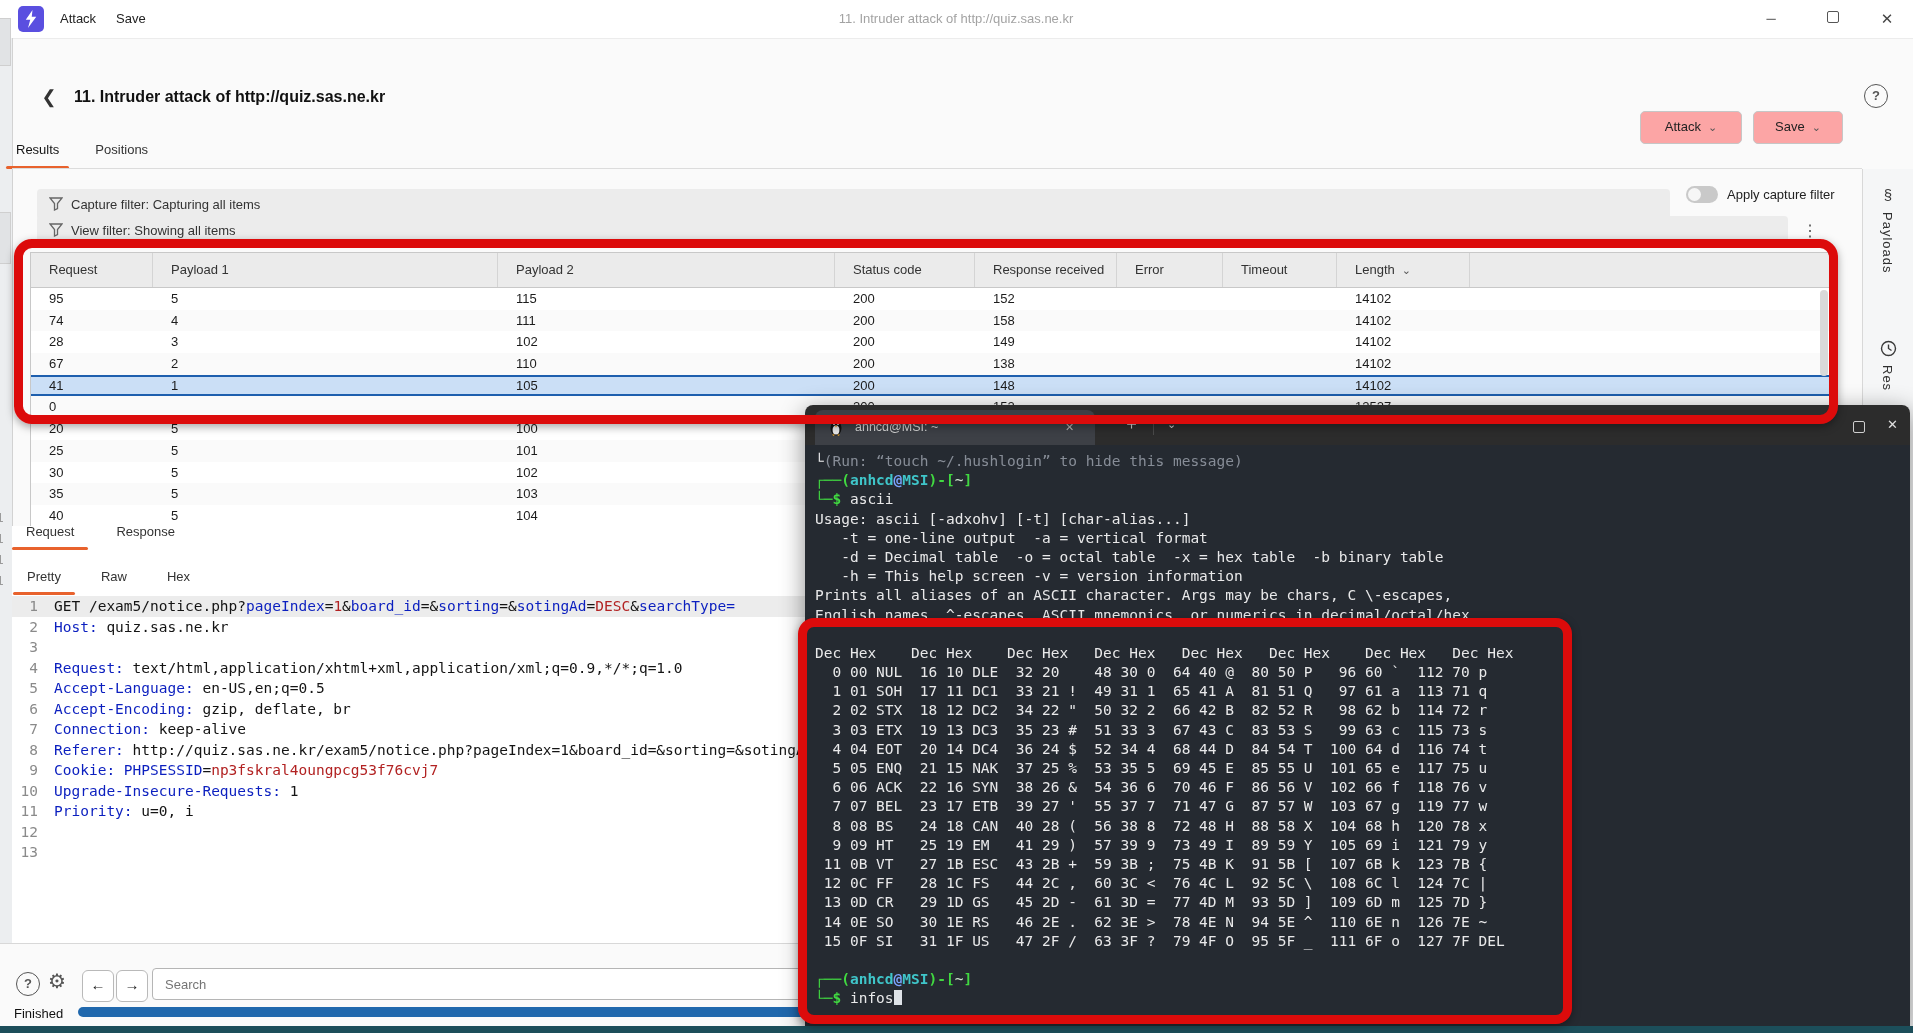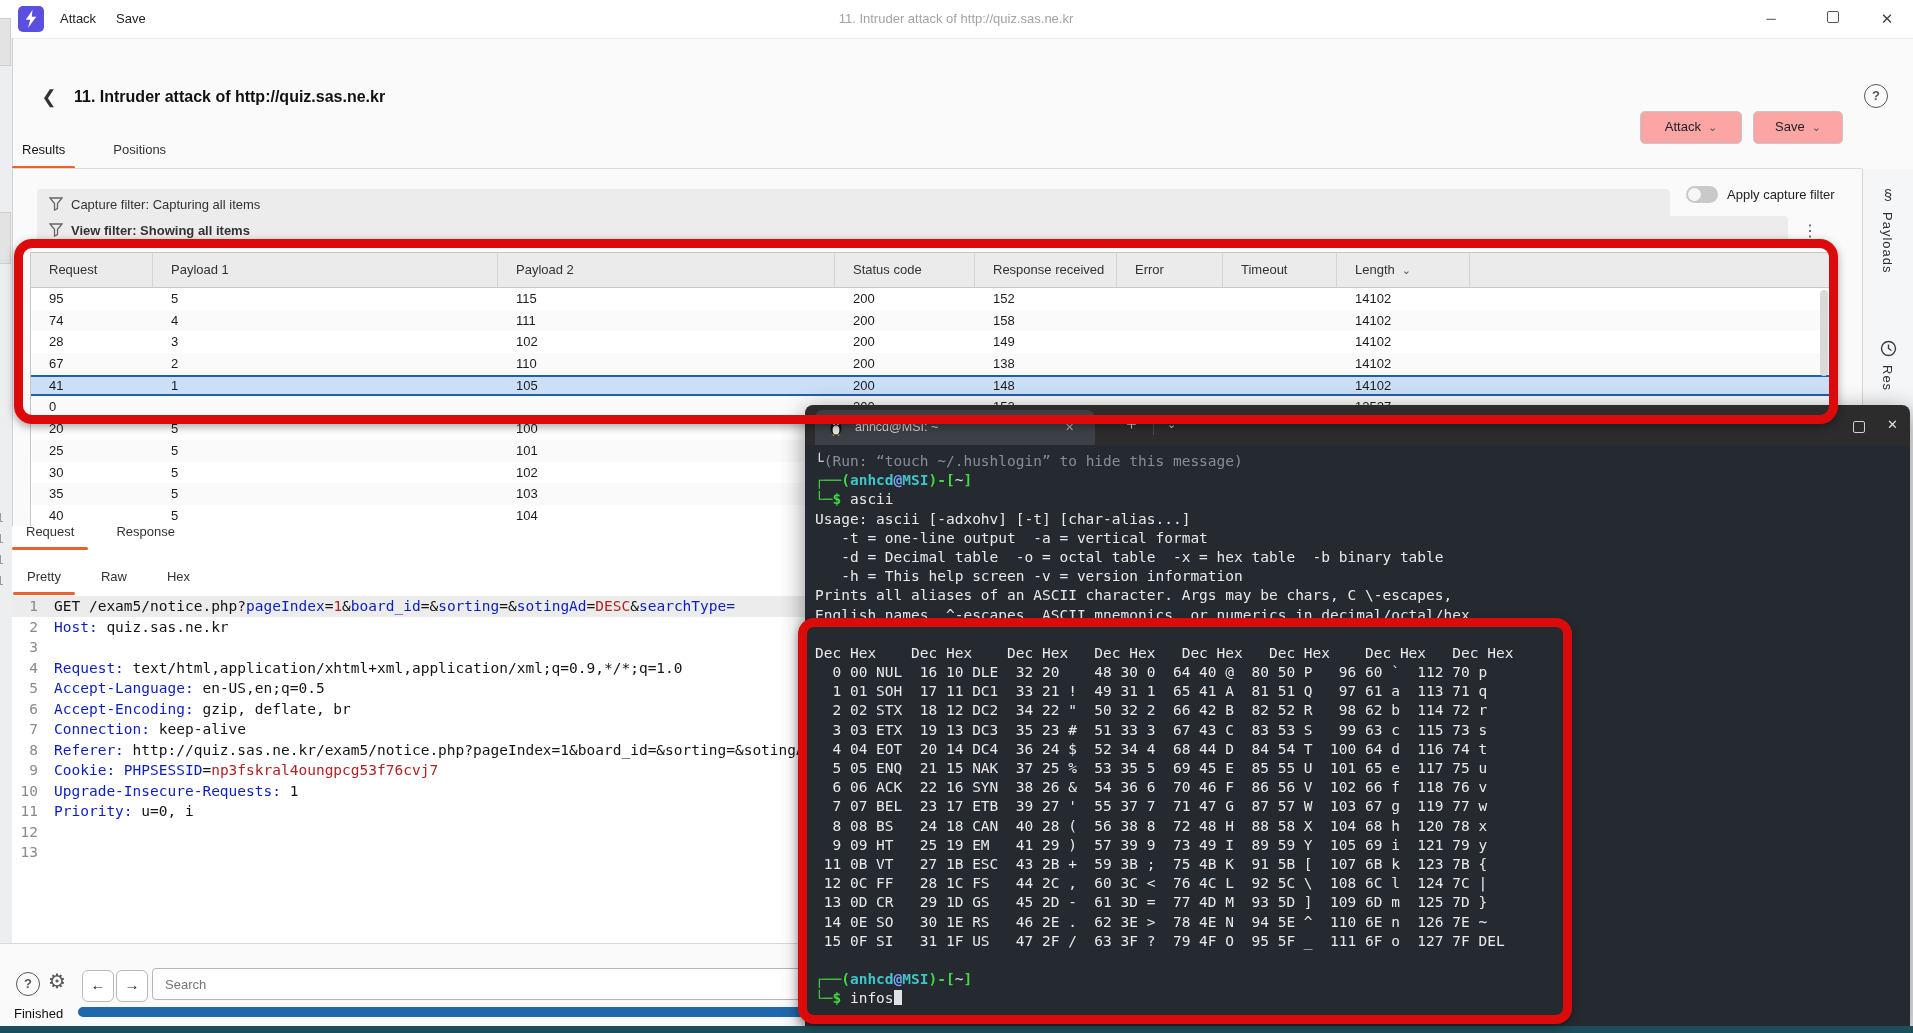--- a/index.html
+++ b/index.html
@@ -17,21 +17,21 @@
   .box-glyph{display:inline-block;width:10px;height:10px;border:1px solid #555;border-radius:2px;}
   
   #backbtn{left:36px;top:84px;width:26px;height:26px;font-size:18px;color:#333;line-height:26px;text-align:center;}
   #pagetitle{left:74px;top:88px;font-size:16px;font-weight:bold;color:#111;}
   .hbtn{top:88px;height:31px;background:#fca5a5;border:1px solid #c6c6c6;border-radius:5px;
         font-size:13px;color:#222;text-align:center;line-height:29px;margin-top:23px;}
   .chev{color:#555;font-size:11px;margin-left:7px;}
   #helpbtn{left:1864px;top:84px;width:22px;height:22px;border:1.5px solid #555;border-radius:50%;
            text-align:center;line-height:21px;font-size:13px;color:#555;font-weight:bold;}
   
-  #pagetabs{left:22px;top:136px;height:33px;display:flex;gap:48px;}
+  #pagetabs{left:16px;top:136px;height:33px;display:flex;gap:36px;}
   .ptab{position:relative;height:33px;line-height:28px;font-size:13px;color:#333;}
   .ptab.active{color:#141414;}
   .ptab.active::after{content:'';position:absolute;left:-10px;right:-10px;bottom:0;height:3px;
                       background:#e8622d;border-radius:2px;}
   #tabline{left:12px;top:168px;width:1850px;height:1px;background:#dcdcdc;}
   
   .fbar{background:#ececec;border-radius:4px;font-size:13px;color:#333;}
   .funnel{position:absolute;left:12px;top:8px;}
   .fbar span.lbl{position:absolute;left:34px;top:0;line-height:31px;}
   #togglewrap{left:1686px;top:186px;width:32px;height:17px;background:#c9c9c9;border-radius:9px;}
@@ -168,21 +168,21 @@
     <div class="abs" id="toggleknob"></div>
   </div>
   <div class="abs" id="togglelabel">Apply capture filter</div>
 
   <div class="abs fbar" style="left:37px;top:216px;width:1751px;height:30px;">
     <span class="funnel" style="top:7px;">
       <svg width="14" height="14" viewBox="0 0 14 14">
           <path d="M1 1 h12 l-4.5 5.5 v5 l-3 1.5 v-6.5 z" fill="none" stroke="#666" stroke-width="1.3"></path>
         </svg>
     </span>
-    <span class="lbl" style="line-height:30px;font-weight:bold;">View filter: Showing all items</span>
+    <span class="lbl" style="line-height:30px;">View filter: Showing all items</span>
   </div>
   <div class="abs" id="dots">⋮</div>
 
   <div class="abs" id="rtable">
     <div id="thead">
         <div class="th" style="width: 122px;">Request</div>
         <div class="th" style="width: 345px;">Payload 1</div>
         <div class="th" style="width: 337px;">Payload 2</div>
         <div class="th" style="width: 140px;">Status code</div>
         <div class="th" style="width: 142px;">Response received</div>

